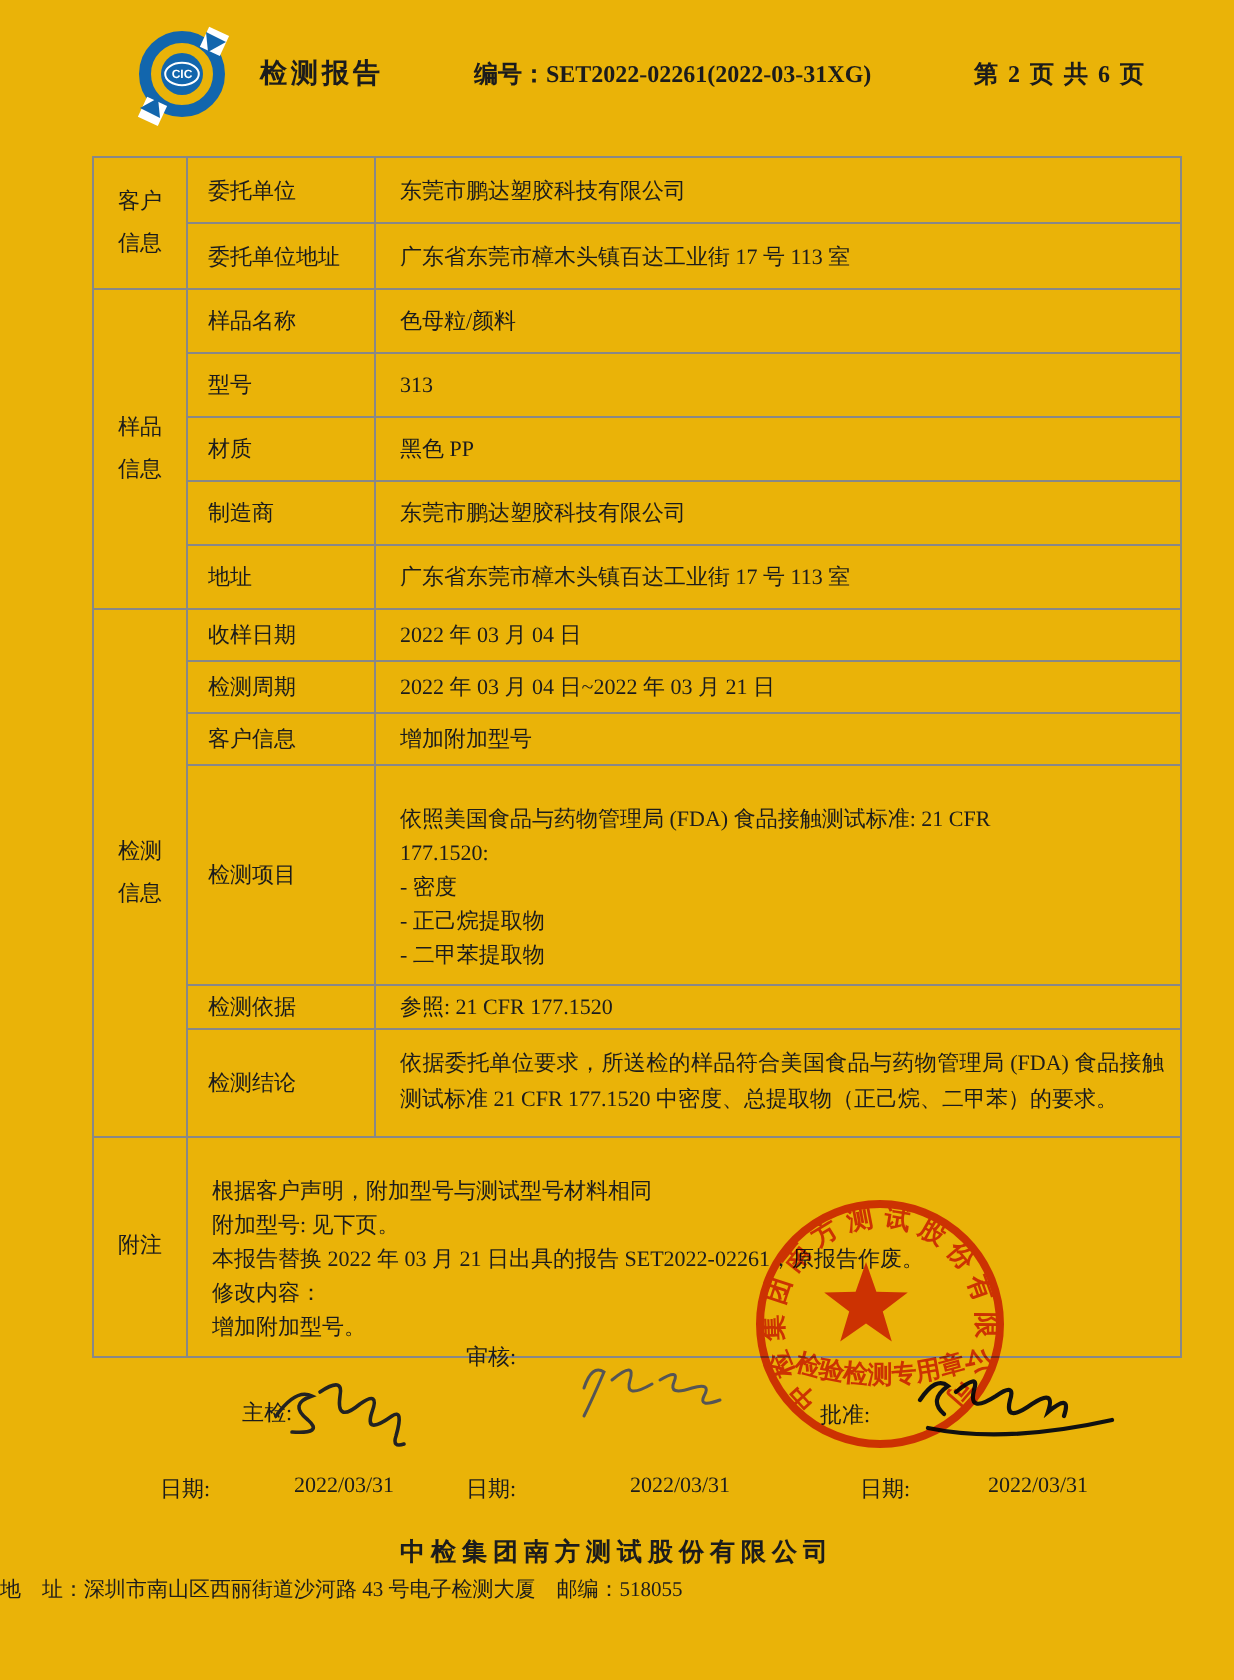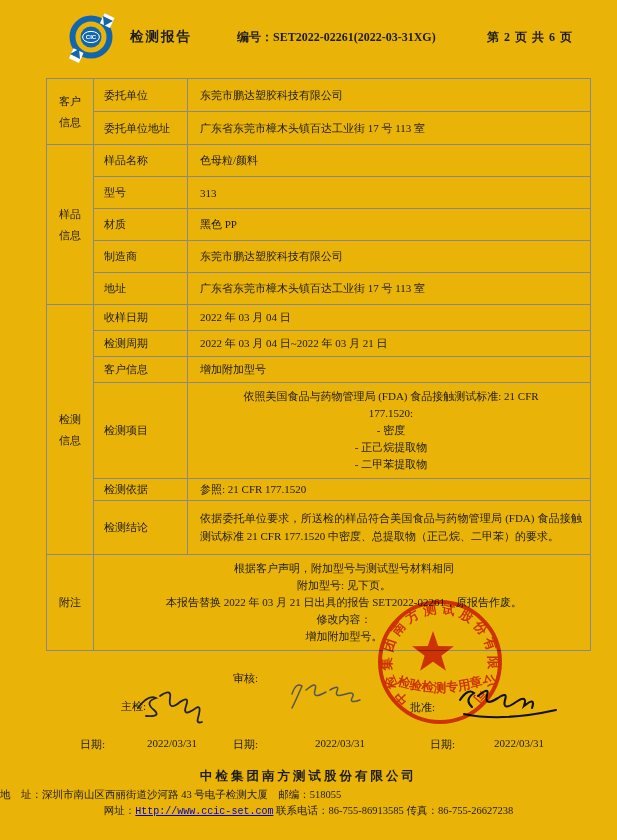--- a/index.html
+++ b/index.html
@@ -16,21 +16,21 @@
   
   table.report{
     position:absolute;left:46px;top:78px;border-collapse:collapse;table-layout:fixed;
     width:544px;font-size:11px;
   }
   table.report td{border:1px solid #888;vertical-align:middle;overflow:hidden;}
   td.grp{text-align:center;}
   td.grp span{display:inline-block;width:2.3em;line-height:1.9;text-align:center;}
   td.lbl{padding-left:10px;}
   td.val{padding-left:12px;padding-right:8px;margin-left:28px;}
-  td.val.multiline{white-space:pre-line;line-height:17px;padding-top:5px;padding-bottom:5px;vertical-align:top;text-align:center;}
+  td.val.multiline{white-space:pre-line;line-height:17px;padding-top:19px;padding-bottom:5px;vertical-align:top;}
   td.val.justify{line-height:17.5px;text-align:justify;padding-top:4px;padding-bottom:4px;}
   tr.h33{height:33px}tr.h32{height:32px}tr.h26{height:26px}
   tr.h94{height:94px}tr.h22{height:22px}tr.h54{height:54px}tr.h92{height:92px}
   
   .siglabel{position:absolute;font-size:11px;}
   .sigdate{position:absolute;font-size:11px;text-align:center;width:80px;}
   .sigsvg{position:absolute;}
   
   .stamp{position:absolute;left:374px;top:596px;mix-blend-mode:multiply;opacity:.93;}
   
@@ -172,18 +172,14 @@
     <text font-size="13" font-weight="bold" fill="#dd392b" font-family="Liberation Serif, serif">
       <textPath href="#ringPath" startOffset="0" textLength="238" lengthAdjust="spacing">中检集团南方测试股份有限公司</textPath>
     </text>
     <text font-size="12.5" font-weight="bold" fill="#dd392b" font-family="Liberation Serif, serif">
       <textPath href="#lowPath" startOffset="50%" text-anchor="middle">检验检测专用章</textPath>
     </text>
   </svg>
 
   <div class="foot-company">中检集团南方测试股份有限公司</div>
   <div class="foot-line1">地　址：深圳市南山区西丽街道沙河路 43 号电子检测大厦　邮编：518055</div>
-  <div class="foot-line2">
-    <span>网址：</span><a>Http://www.ccic-set.com</a>
-    <span>联系电话：86-755-86913585  传真：86-755-26627238</span>
-  </div>
 
 </div>
 
 </body></html>

